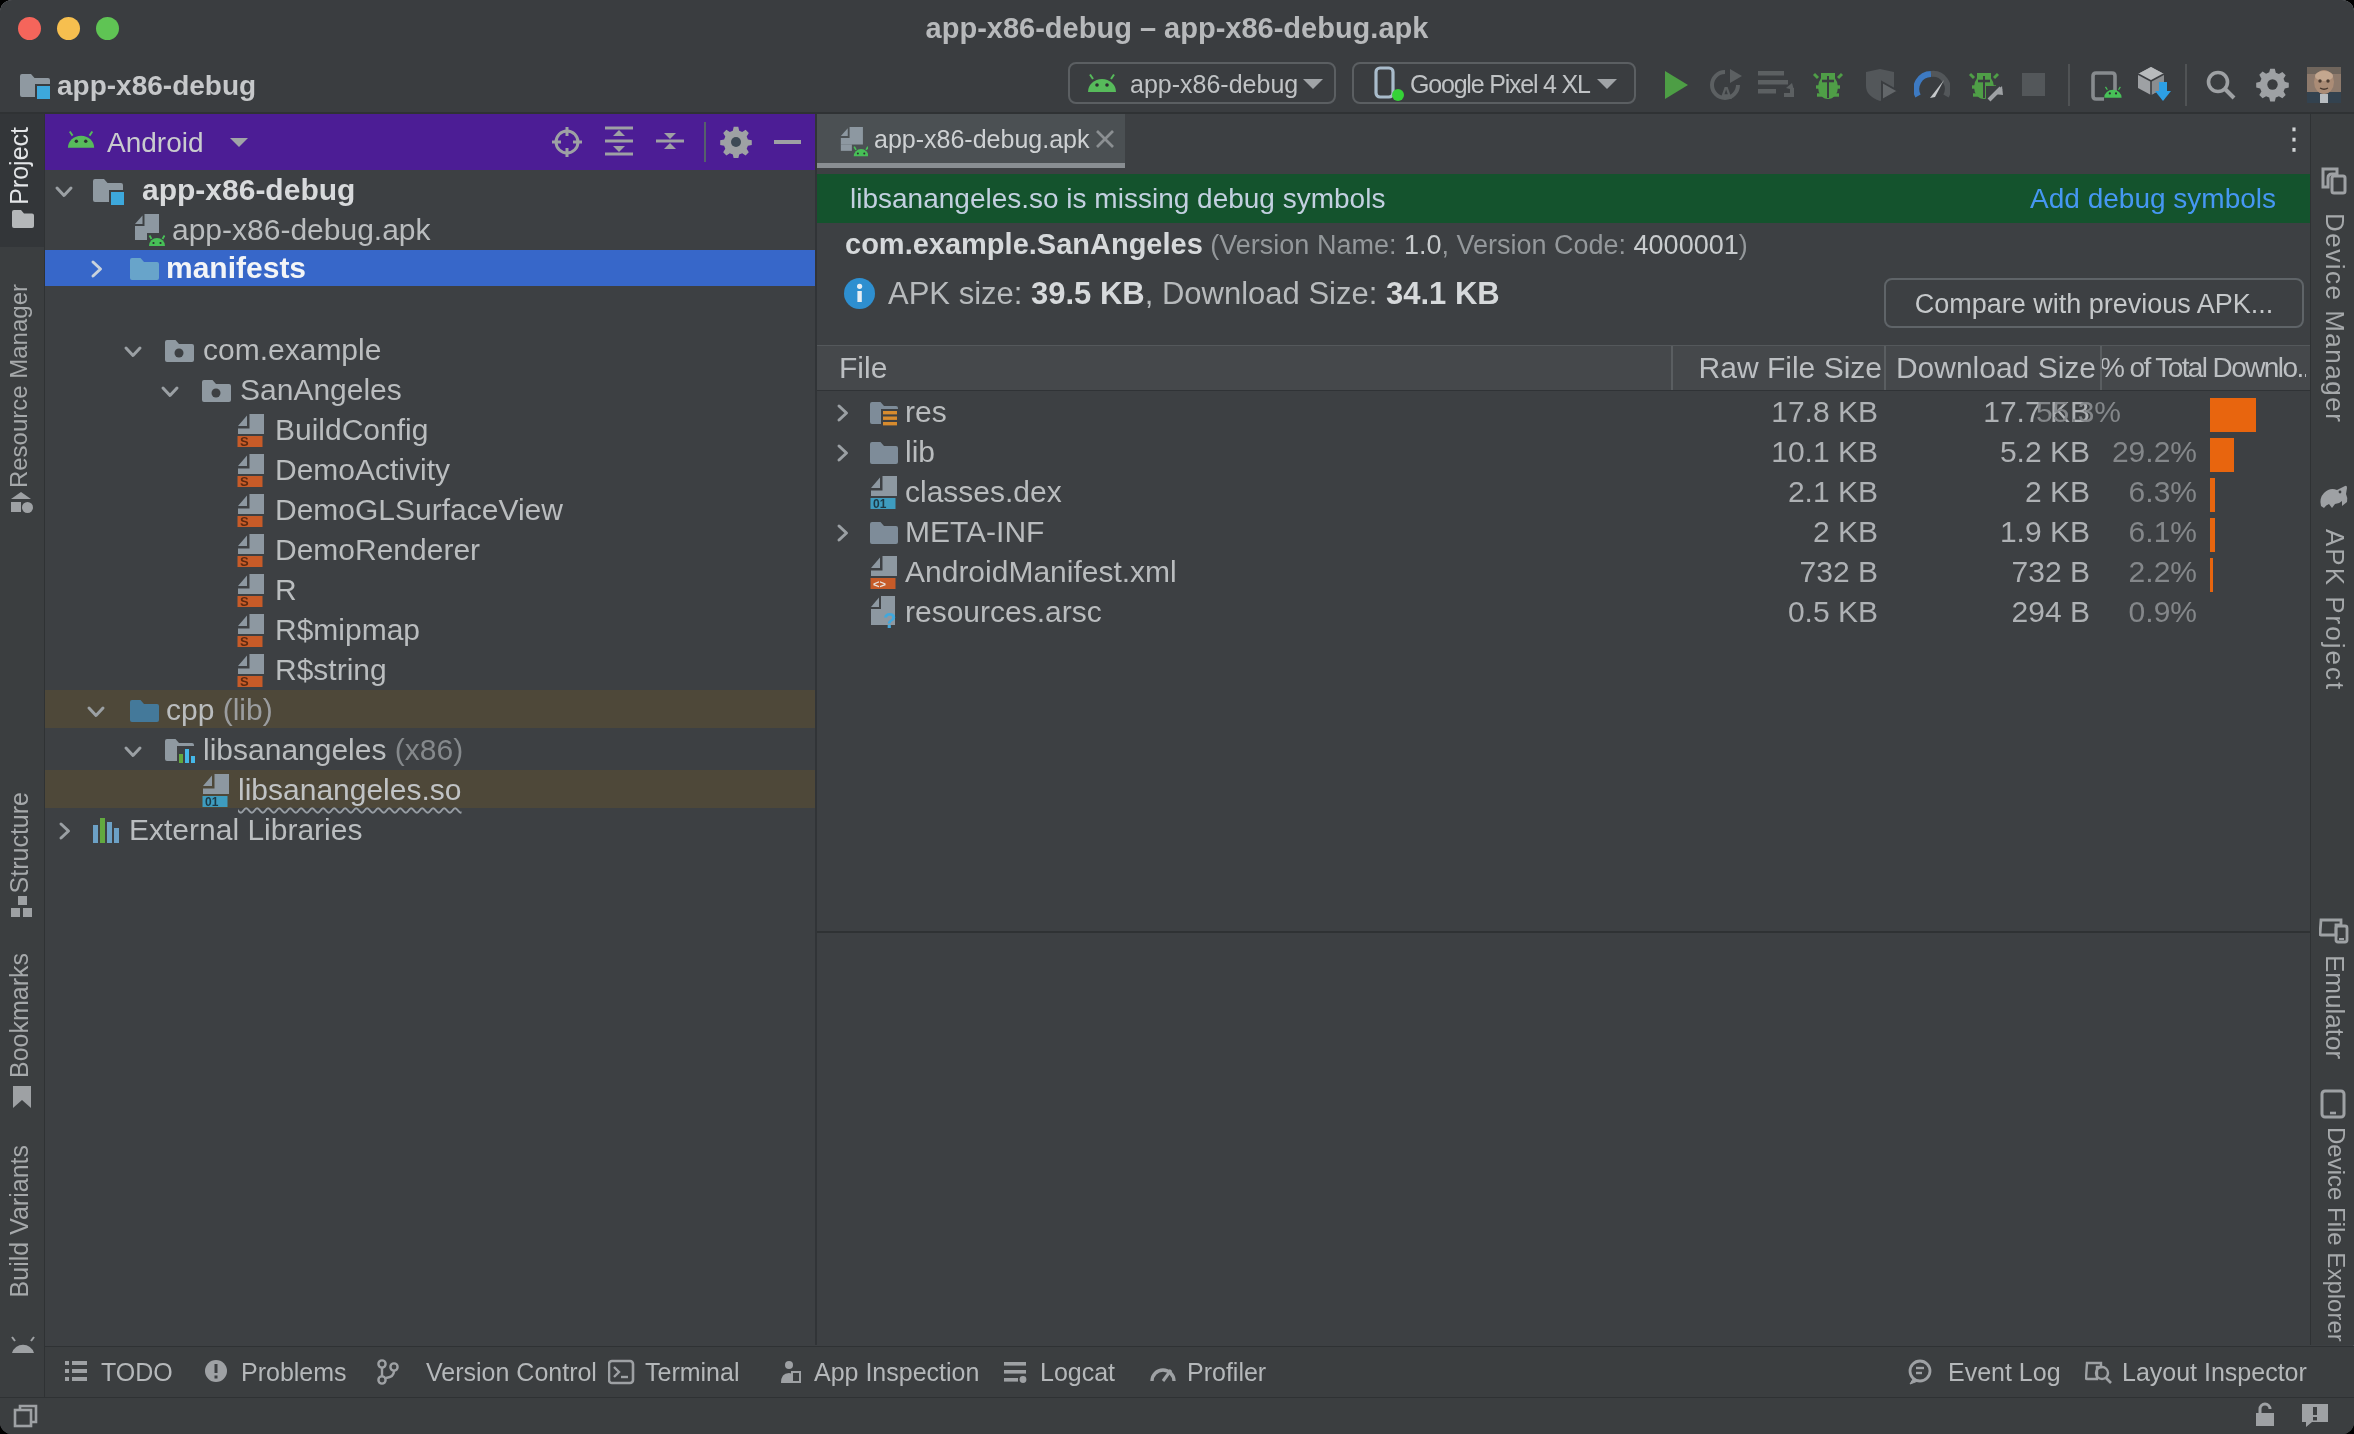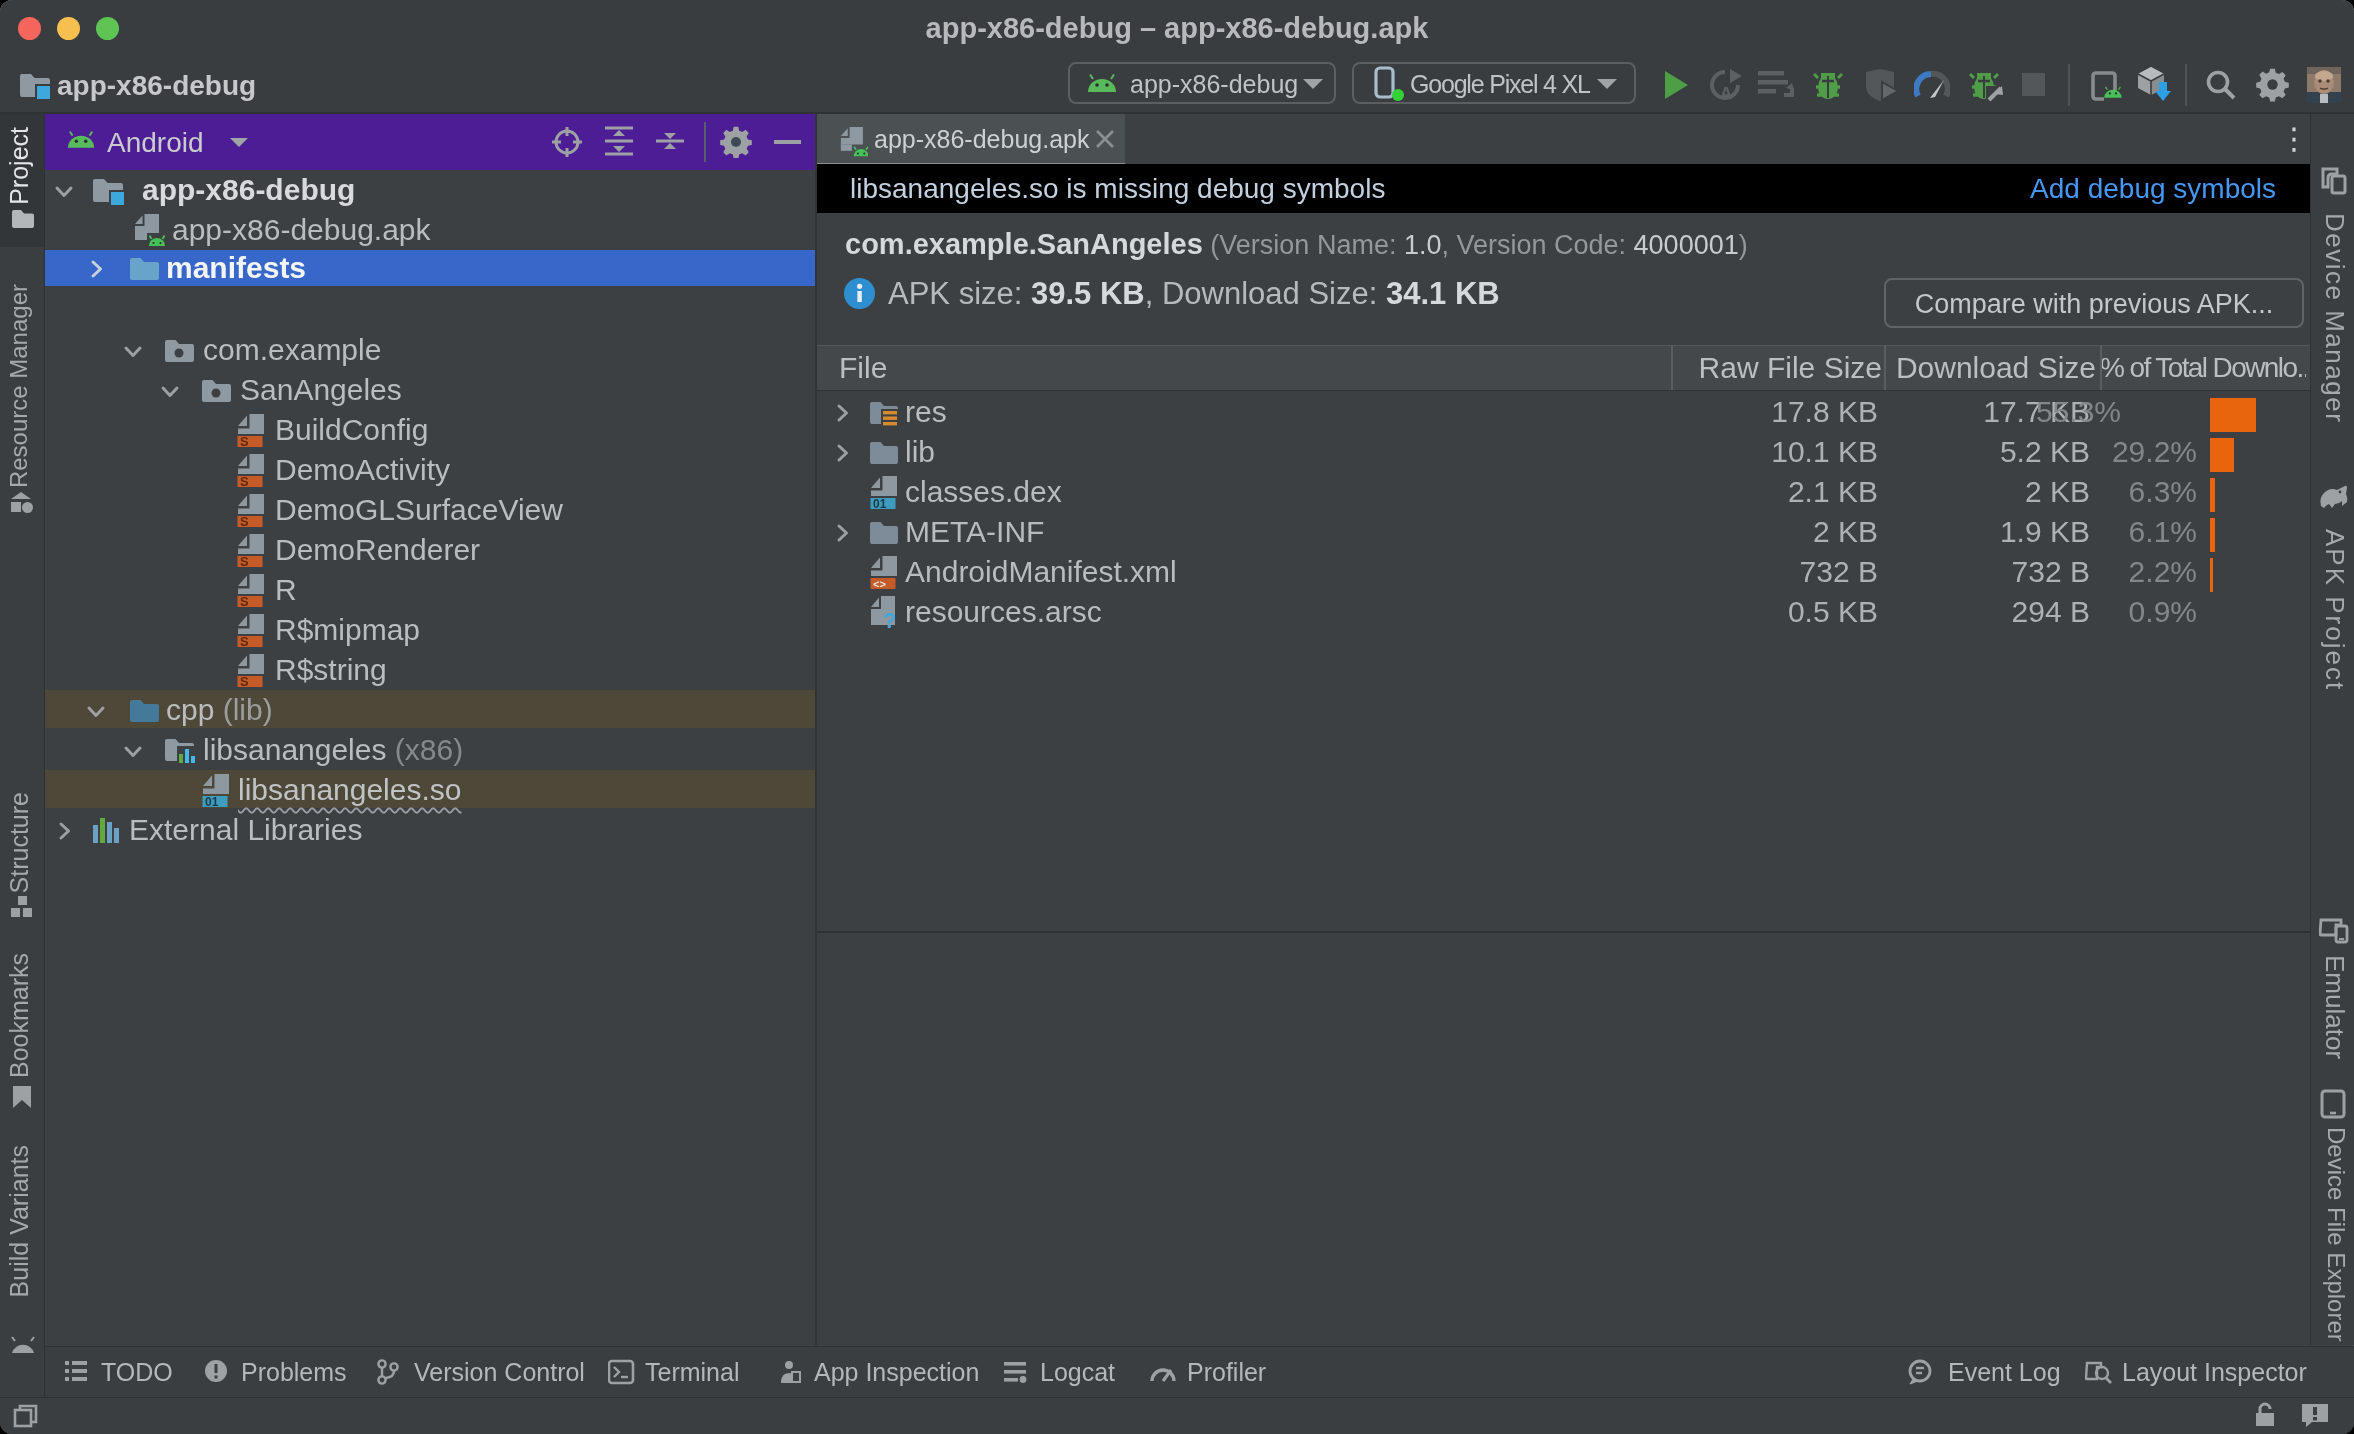--- a/index.html
+++ b/index.html
@@ -12,21 +12,21 @@
 .vtext-l{writing-mode:vertical-rl;transform:rotate(180deg);font-size:25px;color:#a6a9ab;white-space:nowrap}
 .vtext-r{writing-mode:vertical-rl;font-size:25px;color:#a6a9ab;white-space:nowrap}
 #leftrib{left:0;top:114px;width:45px;height:1283px;background:#3b3e40;border-right:1px solid #2f3234}
 #rightrib{left:2310px;top:114px;width:44px;height:1231px;background:#3b3e40;border-left:1px solid #2f3234}
 #pp{left:45px;top:114px;width:770px;height:1231px;background:#3d4043}
 #pphead{position:absolute;left:0;top:0;width:770px;height:56px;background:#4c1d95;display:flex;align-items:center}
 #ed{left:817px;top:114px;width:1493px;height:1231px;background:#3d4043}
 #edtabs{position:absolute;left:0;top:0;width:1493px;height:54px;background:#3d4043}
 #tab{position:absolute;left:0;top:0;width:308px;height:49px;background:#4b5053;display:flex;align-items:center}
 #tabline{position:absolute;left:0;top:49px;width:308px;height:5px;background:#898e92}
-#banner{position:absolute;left:0;top:50px;width:1493px;height:49px;background:#000000;display:flex;align-items:center;color:#c3d0e0;font-size:28px}
+#banner{position:absolute;left:0;top:60px;width:1493px;height:49px;background:#14532d;display:flex;align-items:center;color:#c3d0e0;font-size:28px}
 .trow{position:absolute;left:0;width:770px;height:40px;display:flex;align-items:center;font-size:30px;color:#babdbf;white-space:pre}
 .sel-b{background:#3767c9}
 .sel-y{background:#4e4839}
 .frow{position:absolute;left:0;width:1493px;height:40px;font-size:30px;color:#b9bcbe}
 .cell{position:absolute;top:0;height:40px;display:flex;align-items:center;white-space:pre}
 .num{position:absolute;top:0;height:40px;line-height:40px;text-align:right;color:#aeb1b4}
 .pct{color:#84878a}
 .bar{position:absolute;top:6px;height:34px;background:#e8650e}
 #thead{position:absolute;left:0;top:231px;width:1493px;height:46px;background:#45484b;font-size:30px;color:#bcbfc2;border-top:1px solid #54585b;border-bottom:1px solid #303336}
 #thead .num{line-height:44px}
@@ -577,21 +577,21 @@
         </svg>
 <span style="margin-left:9px">Problems</span>
 </div>
 <div class="bitem" style="left:331px">
 <svg class="abs" style="position:relative;left:0;top:0" width="28" height="26" viewBox="0 0 28 26">
           <circle cx="6" cy="5" r="3.6" fill="none" stroke="#9ea1a4" stroke-width="2.4"></circle>
           <circle cx="6" cy="21" r="3.6" fill="none" stroke="#9ea1a4" stroke-width="2.4"></circle>
           <circle cx="18" cy="8" r="3.6" fill="none" stroke="#9ea1a4" stroke-width="2.4"></circle>
           <path d="M6 9 V17 M18 12 q0 6 -8 7" fill="none" stroke="#9ea1a4" stroke-width="2.4"></path>
         </svg>
-<span style="margin-left:10px">Version Control</span>
+<span style="margin-left:22px">Version Control</span>
 </div>
 <div class="bitem" style="left:563px">
 <svg class="abs" style="position:relative;left:0;top:0" width="28" height="26" viewBox="0 0 28 26">
           <rect x="1" y="2" width="24" height="22" rx="3" fill="none" stroke="#9ea1a4" stroke-width="2.6"></rect>
           <path d="M6 8 l5 5 -5 5" fill="none" stroke="#9ea1a4" stroke-width="2.4"></path>
           <line x1="13" y1="18" x2="20" y2="18" stroke="#9ea1a4" stroke-width="2.4"></line>
         </svg>
 <span style="margin-left:9px">Terminal</span>
 </div>
 <div class="bitem" style="left:732px">

